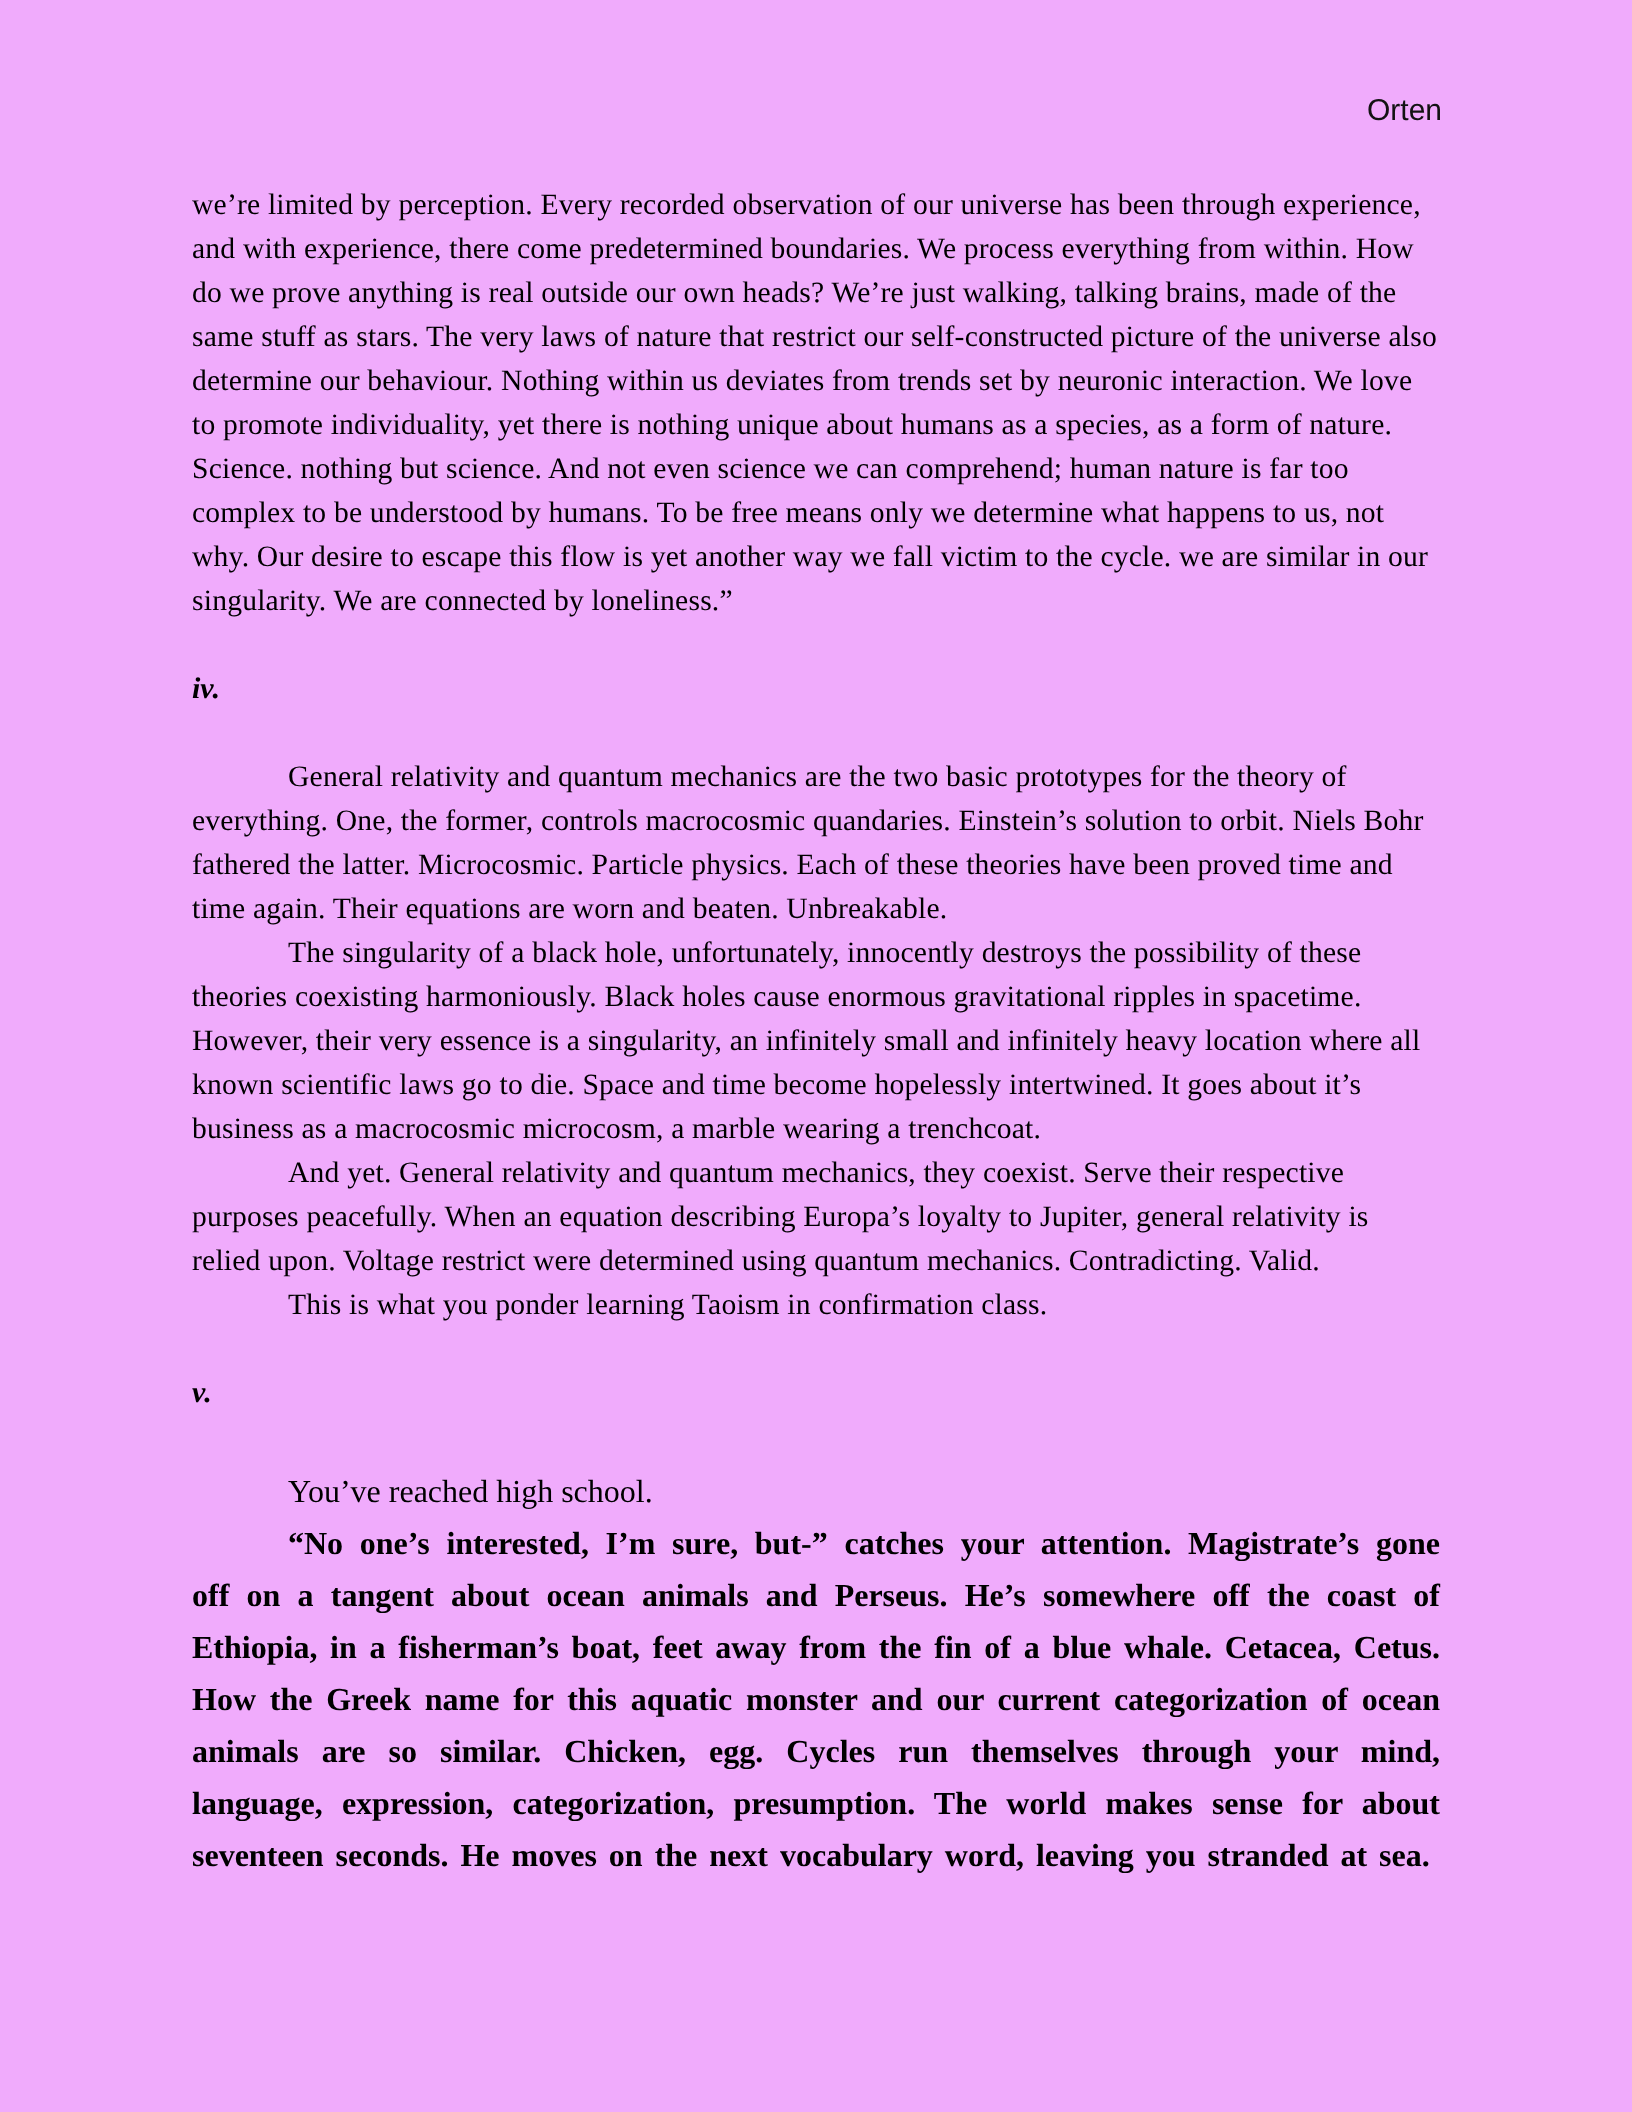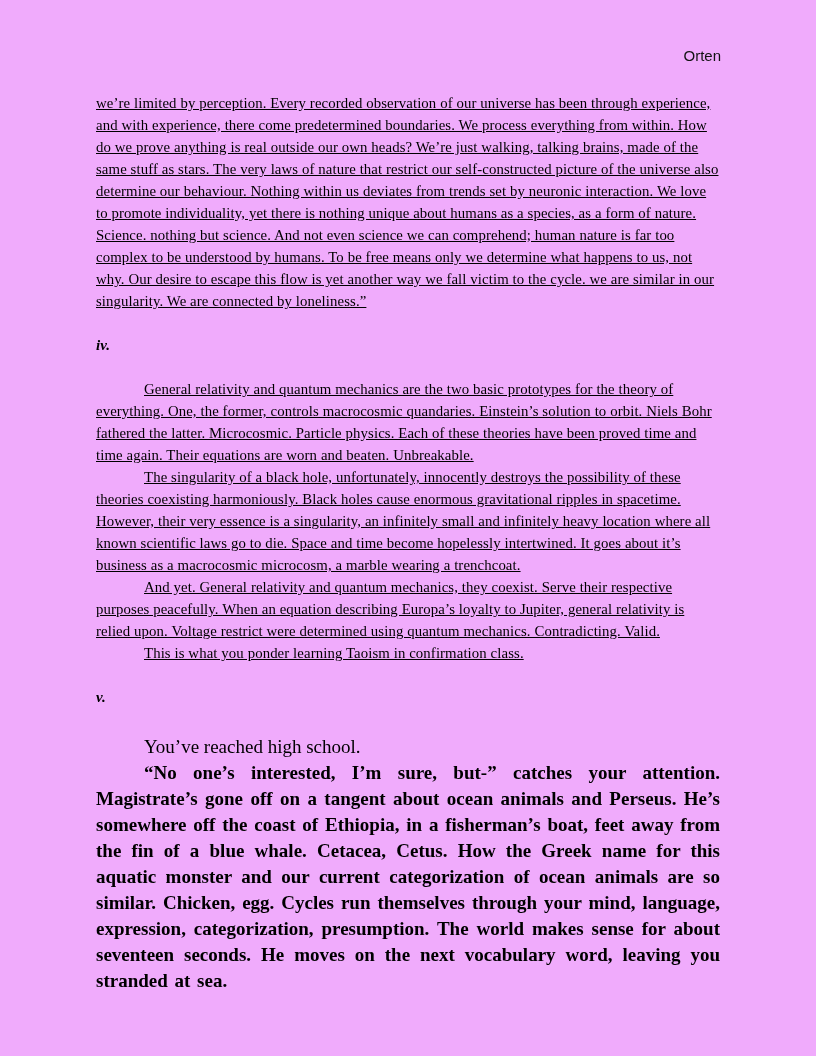--- a/index.html
+++ b/index.html
@@ -32,40 +32,39 @@
     top: 92px;
     width: 624px;
   }
   .content p {
     margin: 0;
   }
   .body-p {
     font-size: 14.8px;
     line-height: 22px;
     letter-spacing: 0.1px;
-    text-decoration: underline;
   }
   .indent {
     text-indent: 48px;
   }
   .section-heading {
     font-weight: bold;
     font-size: 15px;
     line-height: 22px;
     margin-top: 22px !important;
     font-style: italic;
   }
   .gap-above {
     margin-top: 22px !important;
   }
   .v-block {
     margin-top: 26px;
   }
   .v-p {
-    font-size: 19px;
+    font-size: 16px;
     line-height: 26px;
   }
   .justified {
     text-align: justify;
     word-spacing: 2px;
     font-weight: bold;
   }
 </style>
 </head>
 <body>

